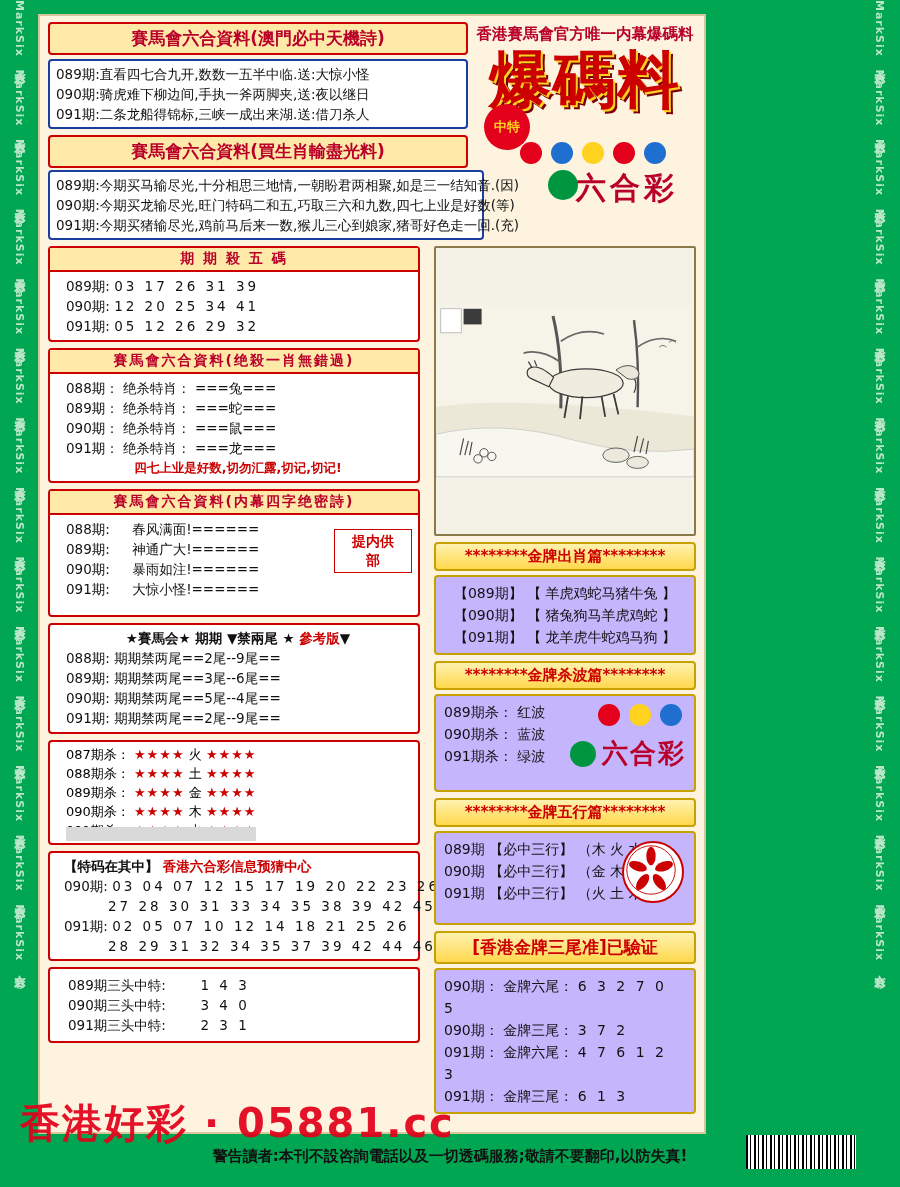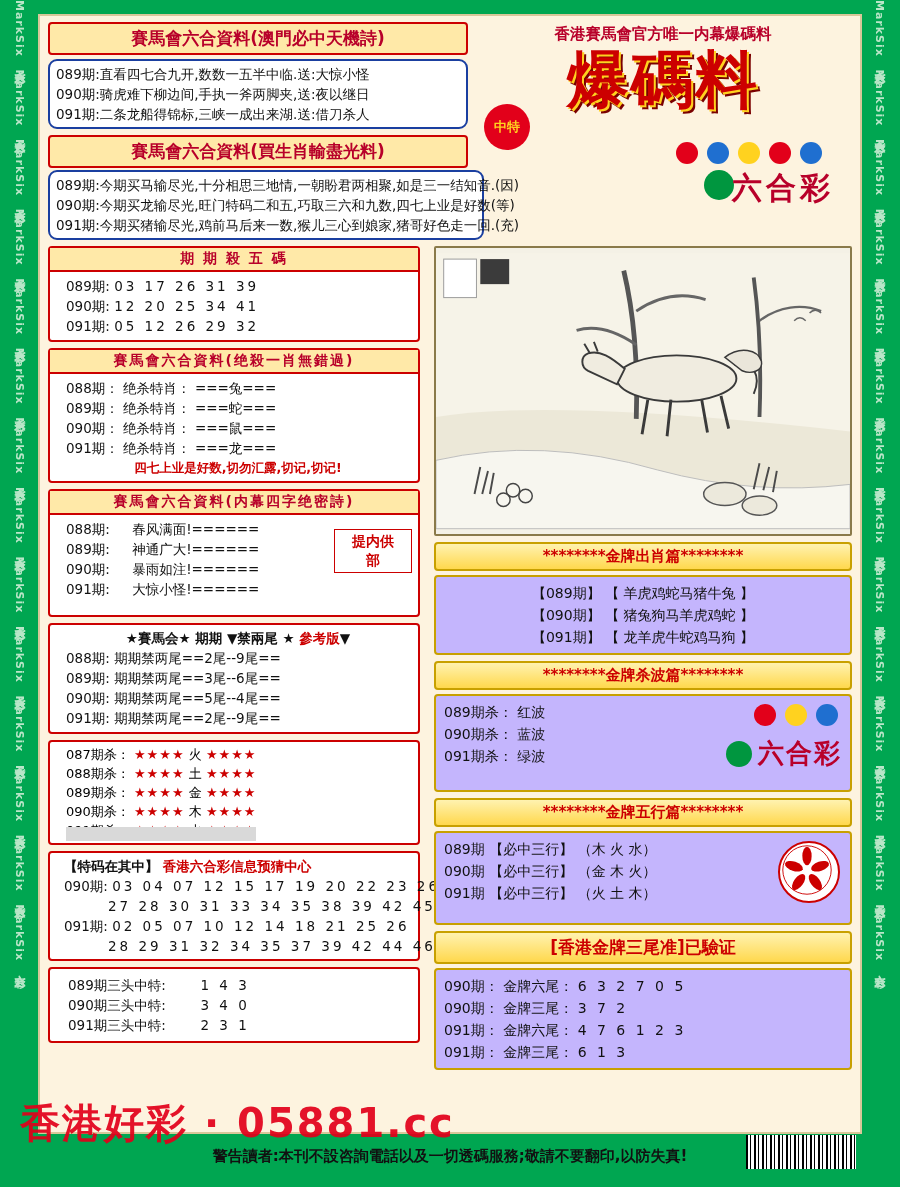--- a/index.html
+++ b/index.html
@@ -11,37 +11,37 @@
     position:relative;
   }
   .page{position:absolute;inset:0;}
   
   .border-band{position:absolute;color:#b9e6c8;font-size:11px;font-weight:bold;letter-spacing:1px;}
   .band-left{left:2px;top:0;width:36px;height:1187px;}
   .band-right{right:2px;top:0;width:36px;height:1187px;}
   .vert-txt{writing-mode:vertical-rl;text-orientation:mixed;white-space:nowrap;line-height:34px;}
 
   .sheet{
-    position:absolute;left:38px;top:14px;width:824px;height:1120px;
+    position:absolute;left:38px;top:14px;width:668px;height:1120px;
     background:#fdf3df;
     border:2px solid #d8c79a;
     box-sizing:border-box;
   }
   .inner{position:absolute;inset:0;padding:6px 8px;box-sizing:border-box;}
 
   
   .hdr{display:flex;align-items:flex-start;gap:6px;}
   .hdr-left{width:420px;}
   .title-bar{
     background:#ffe9a8;border:2px solid #c00;border-radius:4px;
     color:#b8002a;font-weight:bold;font-size:17px;text-align:center;padding:3px 2px;
     font-family:"DejaVu Sans","Liberation Sans",sans-serif;
   }
   .poem-box{
-    border:2px solid #1a3fa0;background:#fff;border-radius:9px;margin-top:4px;padding:3px 6px;
+    border:2px solid #1a3fa0;background:#fff;border-radius:4px;margin-top:4px;padding:3px 6px;
   }
   .poem-line{font-size:13.5px;color:#111;line-height:20px;white-space:nowrap;}
   .hdr-right{flex:1;position:relative;}
   .hdr-right .sub{color:#b8002a;font-weight:bold;font-size:15.5px;text-align:center;margin-top:2px;}
   .bigbrand{
     font-size:62px;font-weight:bold;color:#cc0000;text-align:center;letter-spacing:2px;
     text-shadow:2px 2px 0 #ffd21f, 4px 4px 0 #7a0000;
     margin-top:4px;line-height:1;
   }
   .dots{position:absolute;right:26px;top:120px;}

